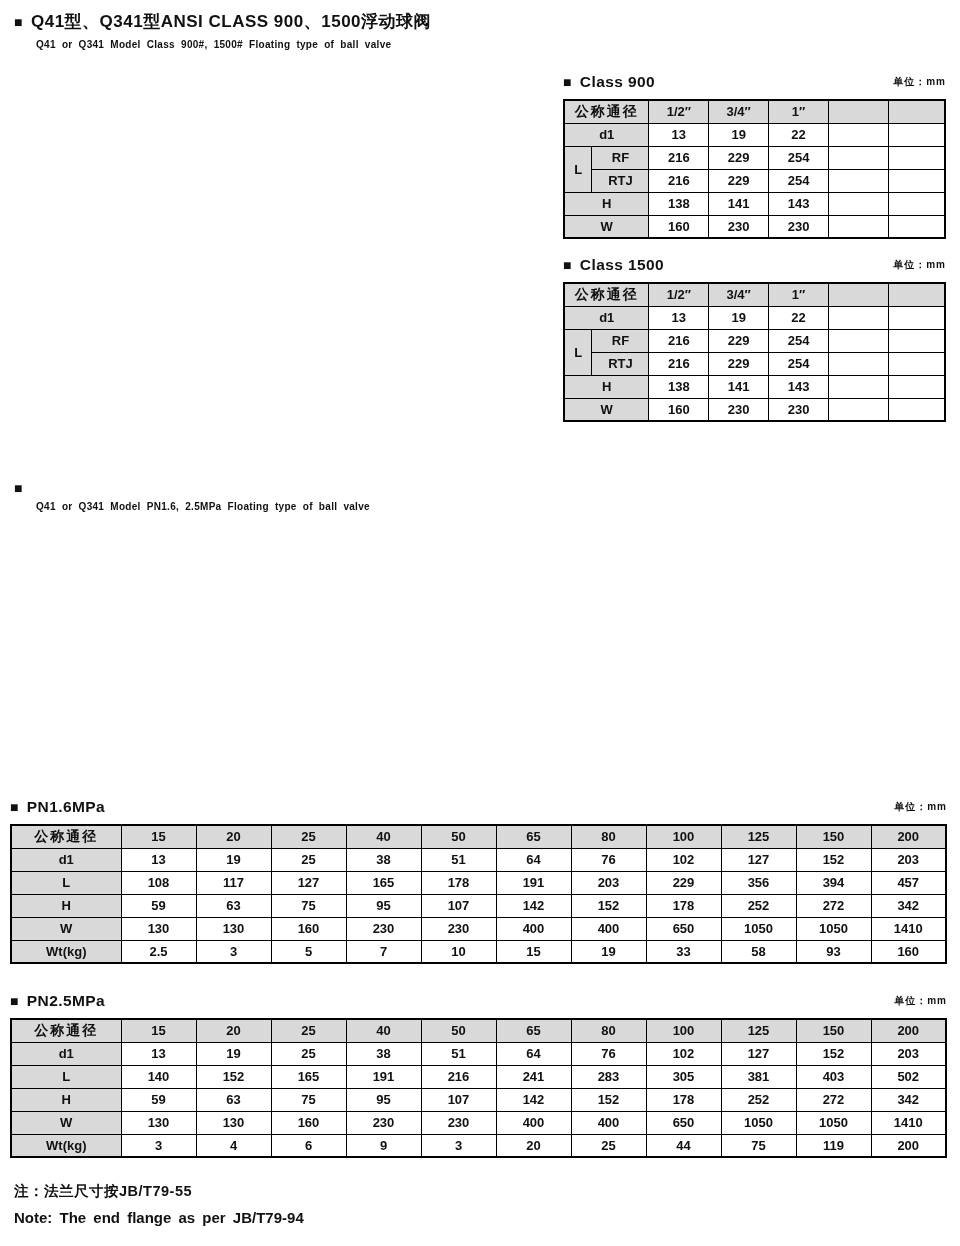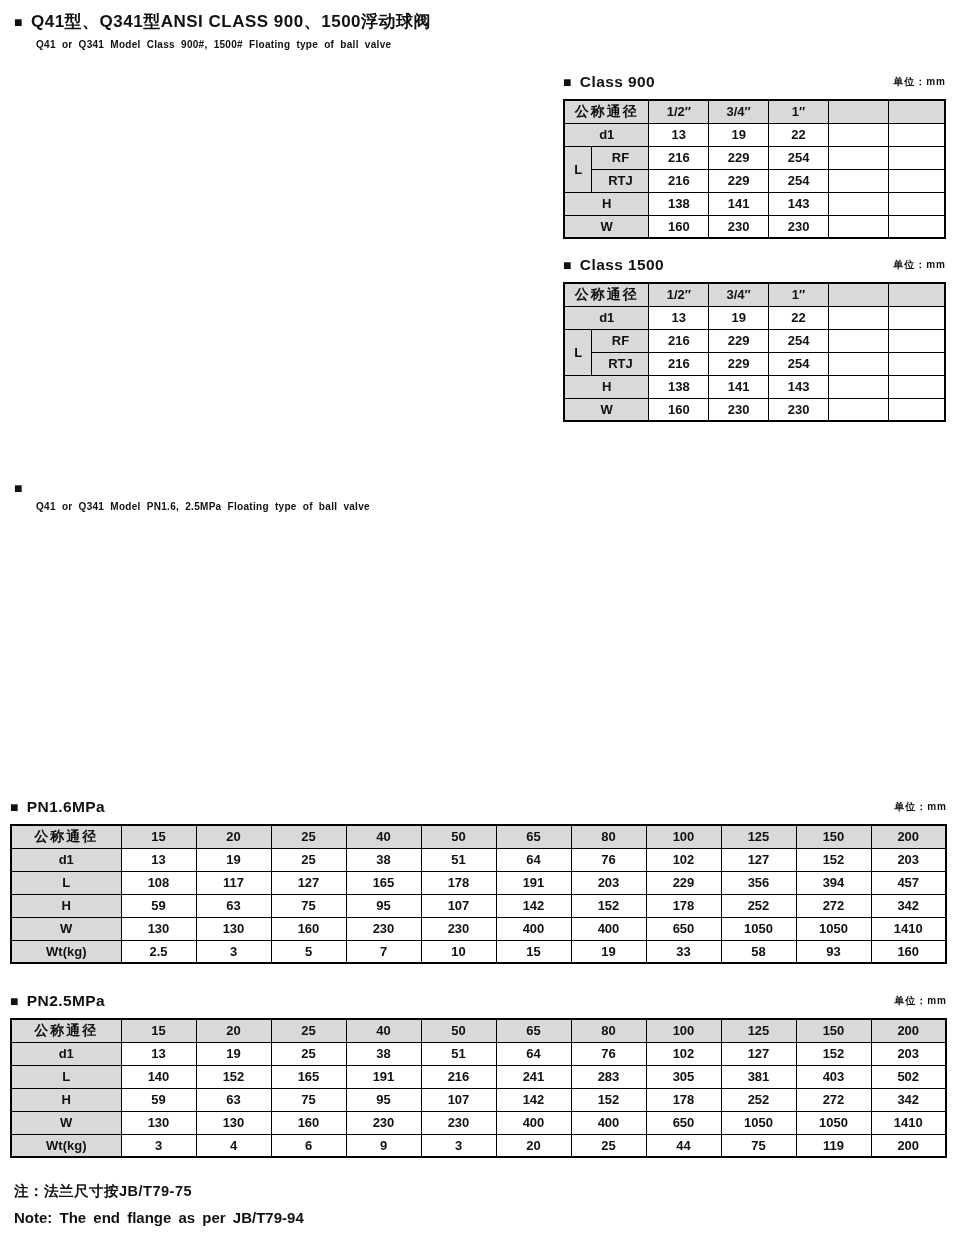--- a/index.html
+++ b/index.html
@@ -471,17 +471,17 @@
             <td class="val">44</td>
             <td class="val">75</td>
             <td class="val">119</td>
             <td class="val">200</td>
           </tr>
         </tbody>
       </table>
   </div>
 
   <div class="bottom-notes">
-    <div class="bottom-note-cn">注：法兰尺寸按JB/T79-75</div>
+    <div class="bottom-note-cn">注：法兰尺寸按JB/T79-55</div>
     <div class="bottom-note-en">Note: The end flange as per JB/T79-94</div>
   </div>
 
 </div>
 
 </body></html>

